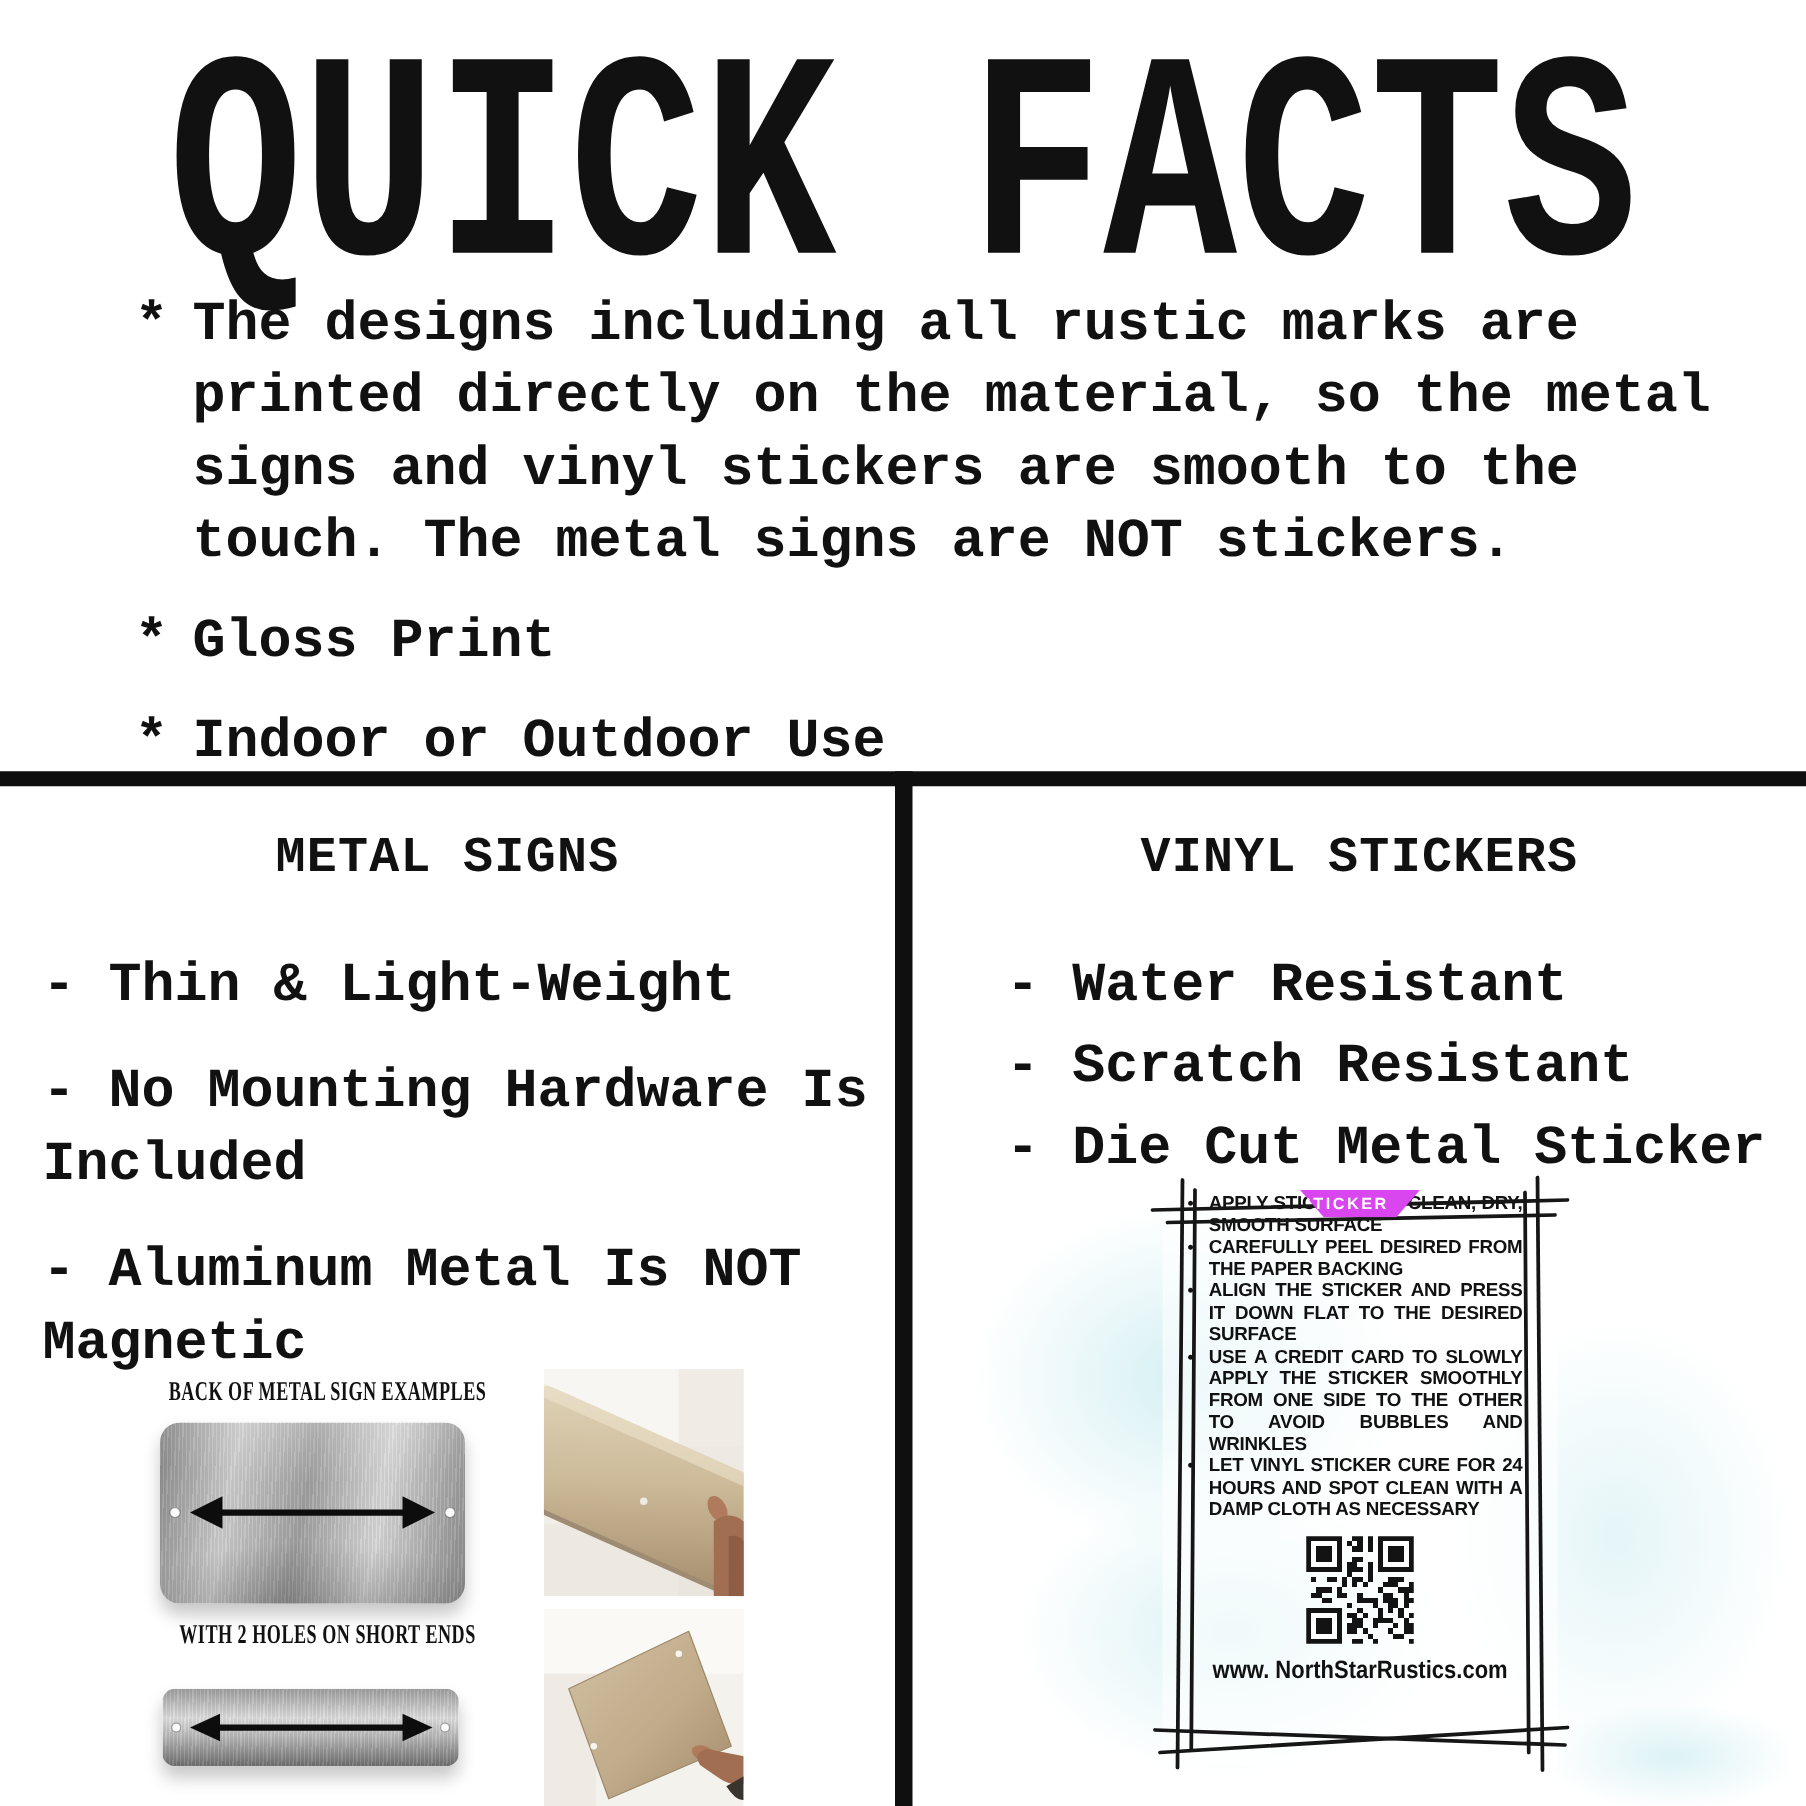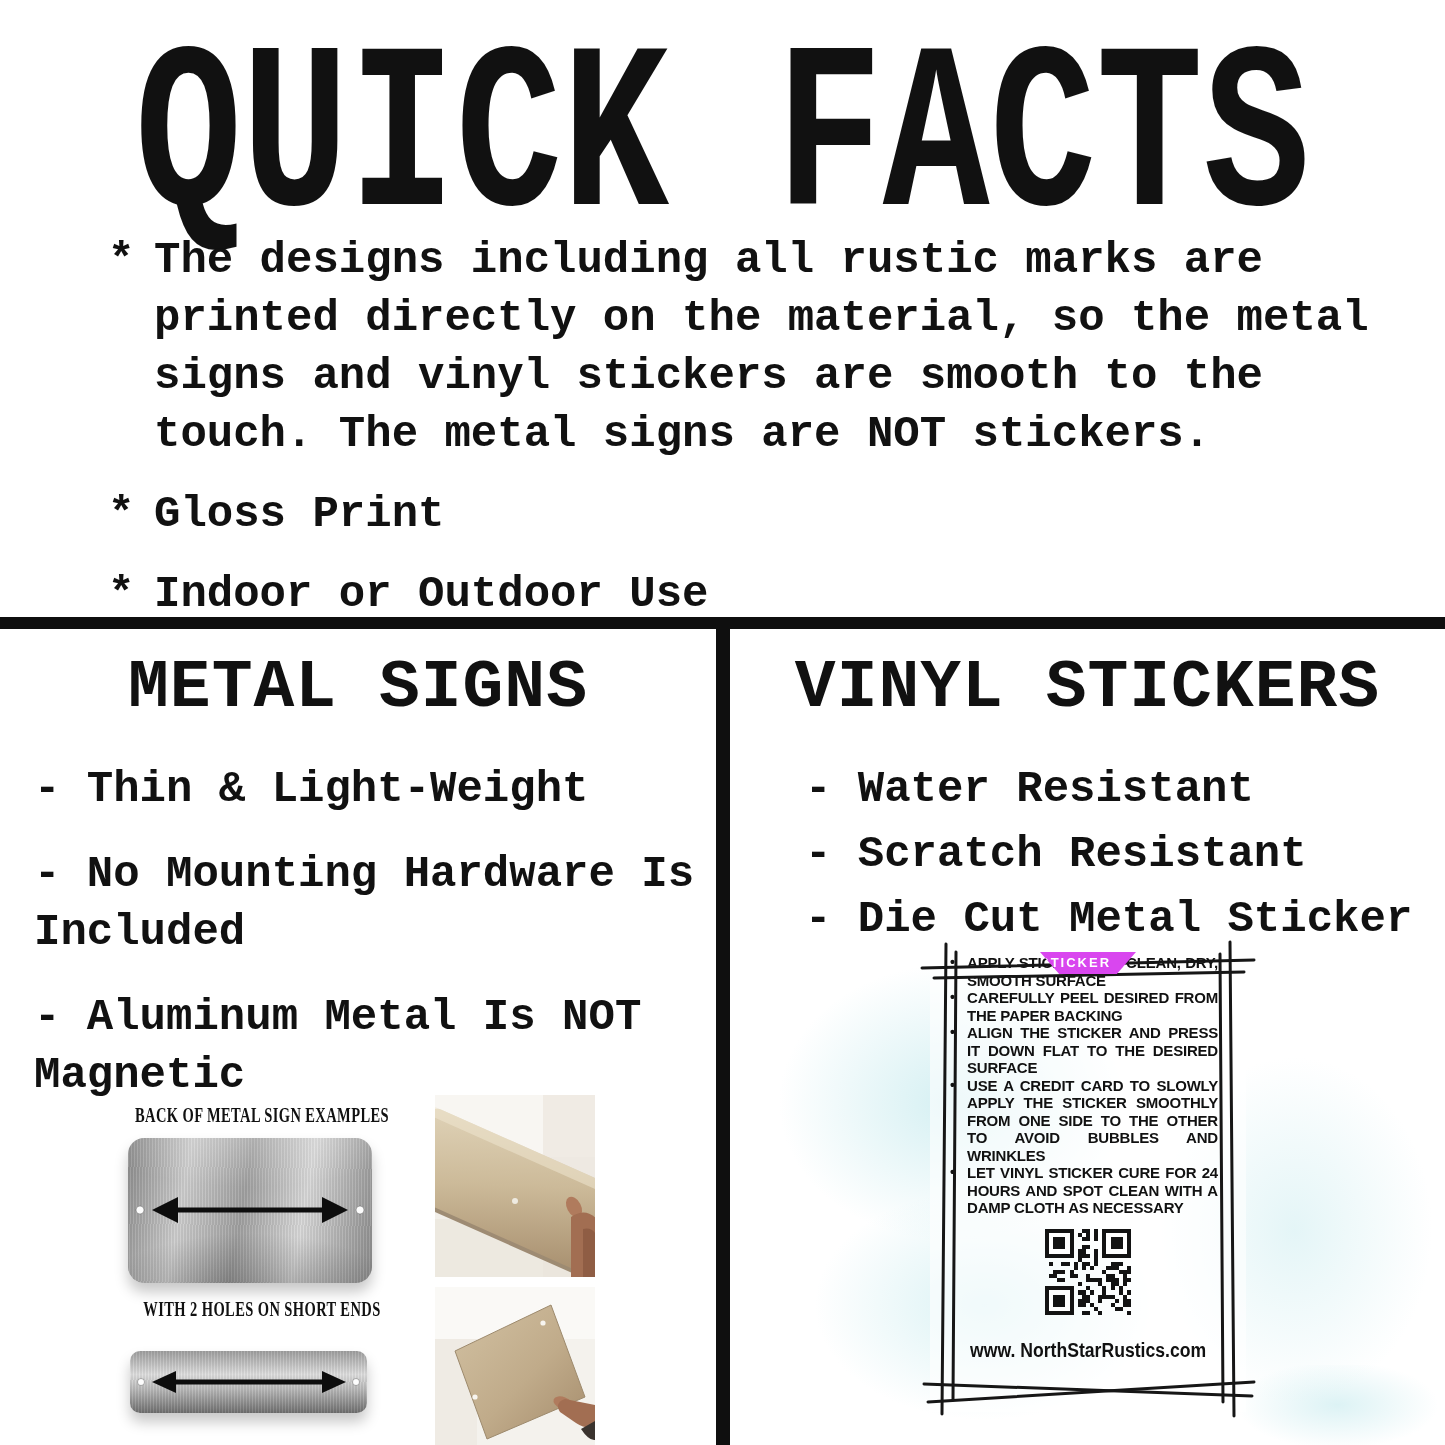--- a/index.html
+++ b/index.html
@@ -24,21 +24,21 @@
   .fact .ft{width:1220px;flex:none;}
 
   
   .divider-h{position:absolute;left:0;top:617px;width:1445px;height:12px;background:#0f0f0f;}
   .divider-v{position:absolute;left:716px;top:617px;width:14px;height:828px;background:#0f0f0f;}
 
   
   .col{position:absolute;top:629px;}
   .col-left{left:0;width:716px;}
   .col-right{left:730px;width:715px;}
-  .col h2{margin:30px 0 0 0;text-align:center;font-size:68px;line-height:58px;font-weight:700;letter-spacing:1px;}
+  .col h2{margin:30px 0 0 0;text-align:center;font-size:40px;line-height:58px;font-weight:700;letter-spacing:1px;}
   .bullets{margin-top:43px;}
   .col-left .bullets{padding-left:34px;}
   .col-right .bullets{padding-left:75px;}
   .bullet{font-size:44px;font-weight:700;line-height:58px;}
   .col-left .bullet{width:672px;margin-bottom:27px;}
   .col-right .bullet{width:630px;margin-bottom:7px;}
 
   
   .fig-label{
     position:absolute;left:112px;width:300px;text-align:center;
@@ -96,21 +96,21 @@
     text-align:left;font-size:13px;font-weight:700;line-height:22px;letter-spacing:2px;
   }
   .card-heading{margin:28px 0 0 0;text-align:center;font-size:33px;line-height:34px;font-weight:700;letter-spacing:1px;white-space:nowrap;}
   .cond-x{display:inline-block;transform:scaleX(0.64);transform-origin:50% 50%;}
   .steps{margin:8px 28px 0 20px;}
   .step{display:flex;align-items:flex-start;}
   .step .dot{width:17px;flex:none;font-size:14px;line-height:17.5px;font-weight:700;}
   .step .s{flex:1;text-align:justify;font-size:15px;line-height:17.5px;font-weight:700;letter-spacing:-0.2px;}
   .qr{width:86px;height:86px;margin:12px auto 0;}
   .qr svg{display:block;width:86px;height:86px;}
-  .website{margin-top:24px;text-align:center;white-space:nowrap;}
+  .website{margin-top:10px;text-align:center;white-space:nowrap;}
   .website span{display:inline-block;font-size:20px;font-weight:700;transform:scaleX(0.88);}
 </style>
 </head>
 <body>
 
 <div class="page">
 
   <h1 class="title">QUICK FACTS</h1>
 
   <div class="facts">

